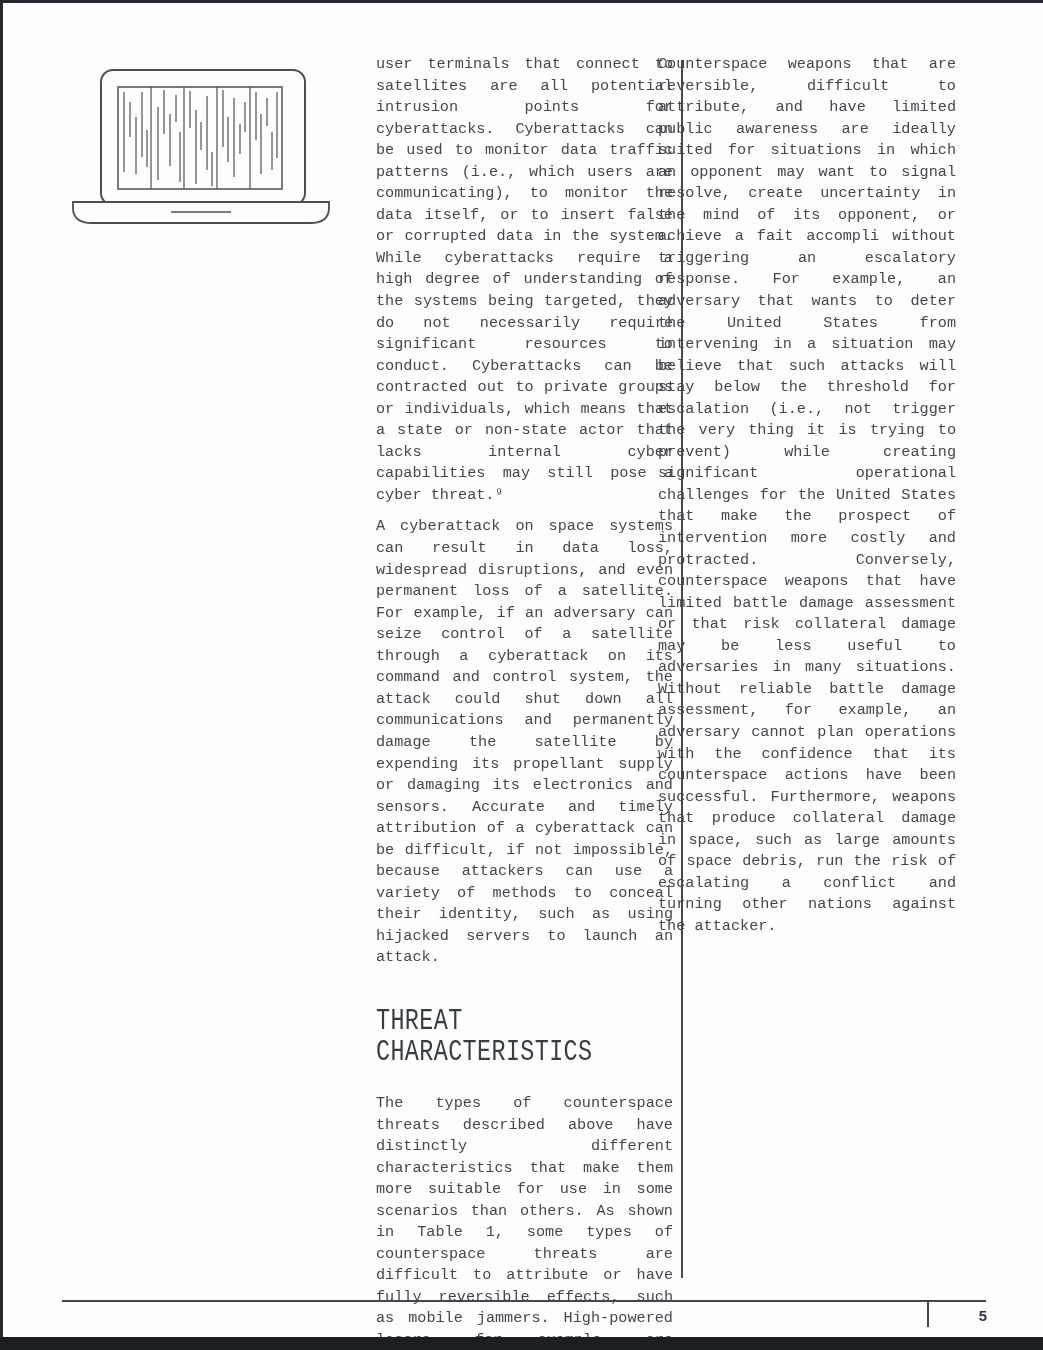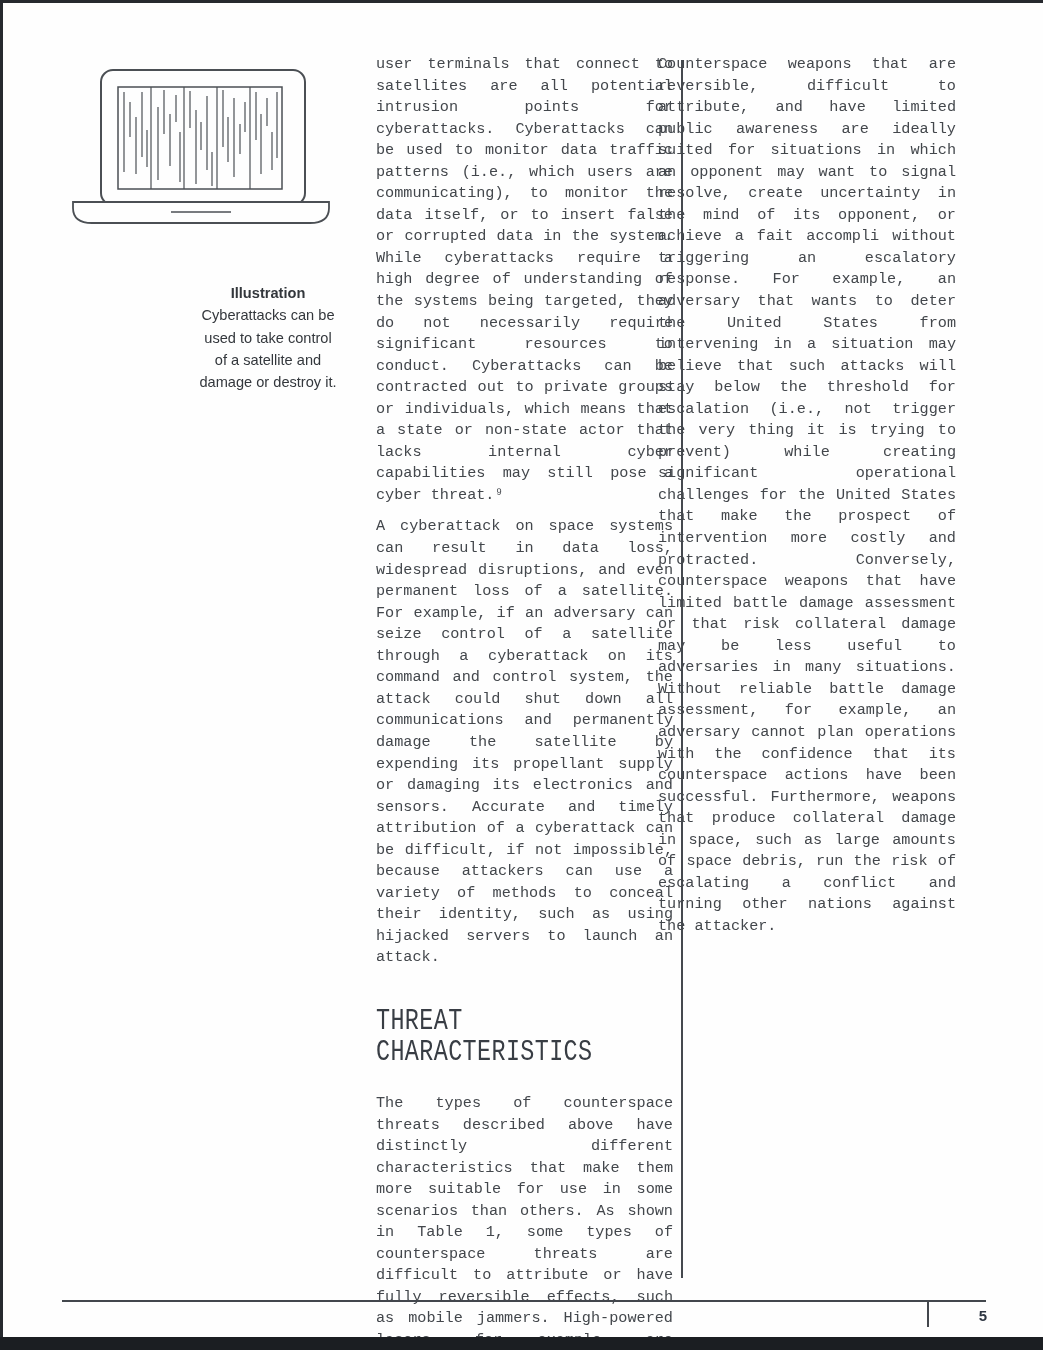--- a/index.html
+++ b/index.html
@@ -101,27 +101,20 @@
         <line x1="197" y1="36" x2="197" y2="64"></line>
         <line x1="202" y1="70" x2="202" y2="108"></line>
         <line x1="207" y1="30" x2="207" y2="96"></line>
       </g>
 
       <path d="M3,140 H259 V146 Q259,161 240,161 H22 Q3,161 3,146 Z" fill="#fefefe" stroke="#4b4f54" stroke-width="1.8"></path>
       <line class="ln" x1="101" y1="150" x2="161" y2="150" stroke-width="1.5"></line>
     </svg>
   </div>
 
-  <div class="caption">
-    <div class="cap-title">Illustration</div>
-    <div>Cyberattacks can be</div>
-    <div>used to take control</div>
-    <div>of a satellite and</div>
-    <div>damage or destroy it.</div>
-  </div>
 
   <div class="col col-mid">
     <p>user terminals that connect to satellites are all potential intrusion points for cyberattacks. Cyberattacks can be used to monitor data traffic patterns (i.e., which users are communicating), to monitor the data itself, or to insert false or corrupted data in the system. While cyberattacks require a high degree of understanding of the systems being targeted, they do not necessarily require significant resources to conduct. Cyberattacks can be contracted out to private groups or individuals, which means that a state or non-state actor that lacks internal cyber capabilities may still pose a cyber threat.⁹</p>
     <p>A cyberattack on space systems can result in data loss, widespread disruptions, and even permanent loss of a satellite. For example, if an adversary can seize control of a satellite through a cyberattack on its command and control system, the attack could shut down all communications and permanently damage the satellite by expending its propellant supply or damaging its electronics and sensors. Accurate and timely attribution of a cyberattack can be difficult, if not impossible, because attackers can use a variety of methods to conceal their identity, such as using hijacked servers to launch an attack.</p>
     <div class="section-heading">THREAT CHARACTERISTICS</div>
     <p>The types of counterspace threats described above have distinctly different characteristics that make them more suitable for use in some scenarios than others. As shown in Table 1, some types of counterspace threats are difficult to attribute or have fully reversible effects, such as mobile jammers. High-powered lasers, for example, are “silent” and can carry out an attack with little public awareness that anything has happened. Other types of counterspace weapons produce effects that make it difficult for the attacker to know if the attack was successful, and some produce collateral damage that can affect space systems other than the one being targeted.</p>
   </div>
 
   <div class="column-divider"></div>
 

